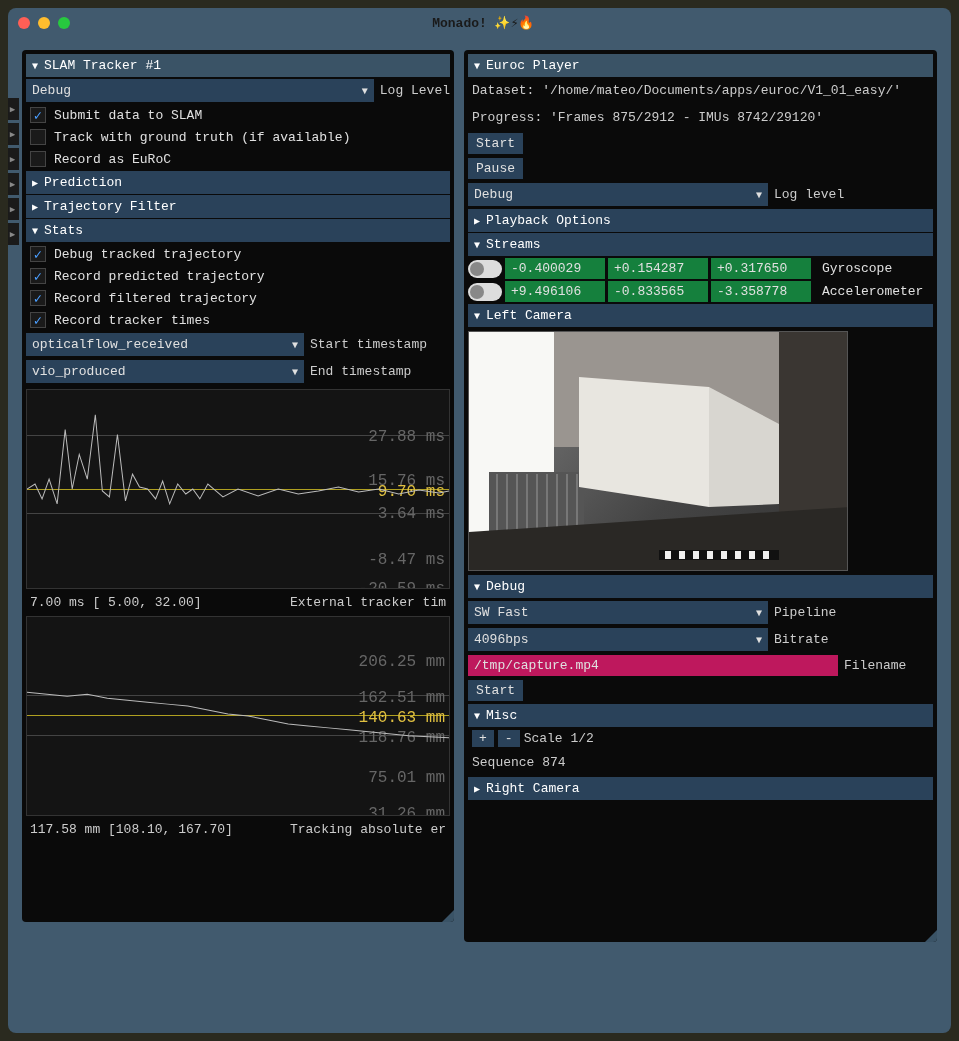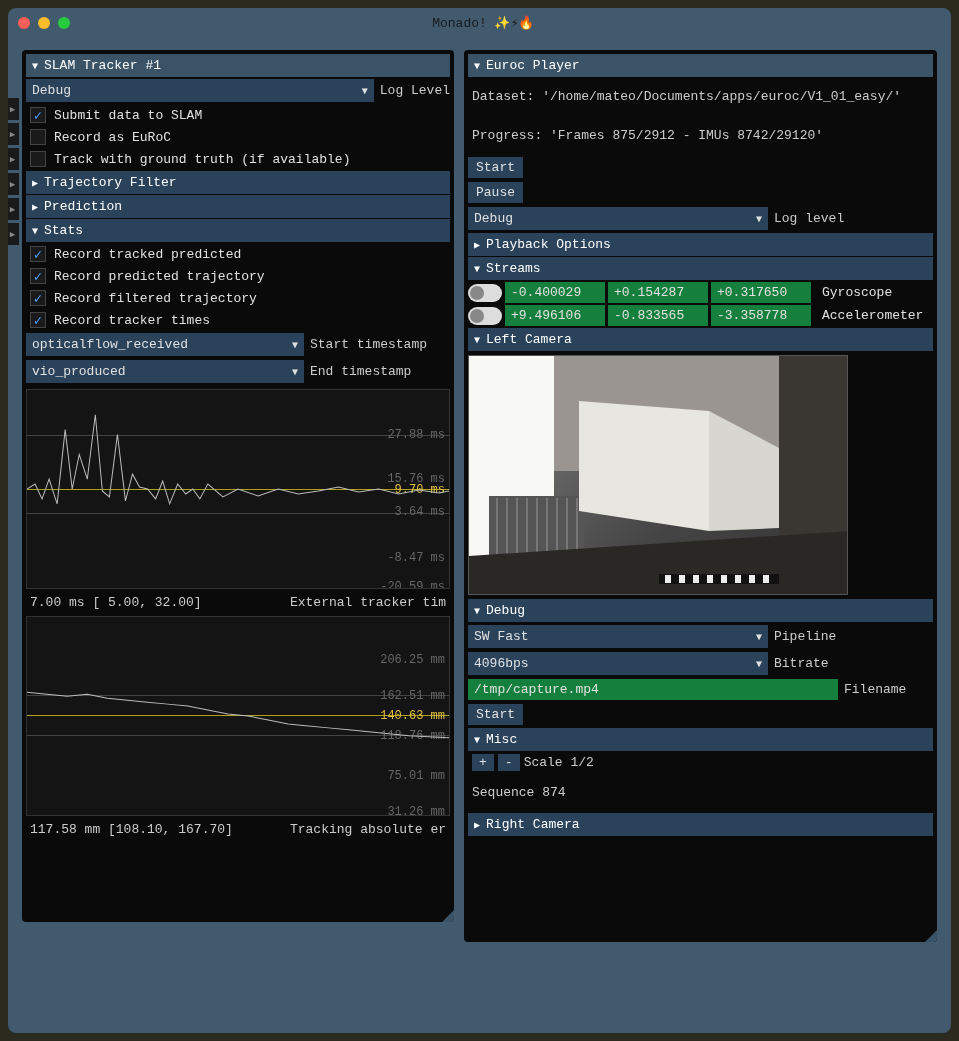--- a/index.html
+++ b/index.html
@@ -28,21 +28,21 @@
 }
 .traffic-lights { display: flex; gap: 8px; }
 .tl { width: 12px; height: 12px; border-radius: 50%; }
 .tl.red { background: #ff5f56; }
 .tl.yellow { background: #ffbd2e; }
 .tl.green { background: #27c93f; }
 .title {
   position: absolute; left: 8px; right: 0;
   text-align: center;
   color: #1a1a1a;
-  font-weight: normal;
+  font-weight: bold;
 }
 .content {
   position: absolute;
   top: 42px; left: 14px; right: 14px; bottom: 14px;
   display: flex;
   gap: 10px;
 }
 .panel {
   background: #0a0a0a;
   border-radius: 4px;
@@ -117,31 +117,31 @@
   display: flex; align-items: center; gap: 8px;
   padding: 3px 4px;
 }
 .btn {
   background: #2a425a;
   padding: 3px 8px;
   display: inline-block;
   cursor: pointer;
 }
 .btn.small { padding: 1px 7px; }
-.text-line { padding: 12px 4px; color: #ccc; }
+.text-line { padding: 6px 4px; color: #ccc; }
 .graph-box {
   background: #141414;
   border: 1px solid #333;
   position: relative;
   margin: 4px 0;
   overflow: hidden;
 }
 .graph-tick {
   position: absolute; right: 4px;
-  color: #666; font-size: 12px;
+  color: #666; font-size: 16px;
 }
 .graph-tick.hl { color: #e0c040; }
 .graph-line {
   position: absolute; left: 0; right: 0;
   border-top: 1px solid #444;
 }
 .graph-line.hl { border-top-color: #b0a020; }
 svg.plot { position: absolute; left: 0; top: 0; width: 100%; height: 100%; }
 .graph-footer {
   display: flex; justify-content: space-between;
@@ -163,21 +163,21 @@
 .imu-label { padding-left: 8px; }
 .camera-view {
   background: linear-gradient(135deg, #888 0%, #666 30%, #444 60%, #333 100%);
   border: 1px solid #555;
   margin: 4px 0;
   width: 380px; height: 240px;
   position: relative;
   overflow: hidden;
 }
 .input-field {
-  background: #15803d; padding: 3px 6px; flex: 1;
+  background: #be185d; padding: 3px 6px; flex: 1;
 }
 .side-tabs {
   position: absolute;
   left: -2px; top: 90px;
   display: flex; flex-direction: column; gap: 3px;
 }
 .side-tab {
   width: 13px; height: 22px;
   background: #1a1a1a;
   color: #888;
@@ -223,43 +223,43 @@
         </div>
         <span class="label">Log Level</span>
       </div>
 
       <div class="check-row">
         <div class="checkbox checked"></div>
         <span>Submit data to SLAM</span>
       </div>
       <div class="check-row">
         <div class="checkbox"></div>
+        <span>Track with ground truth (if available)</span>
+      </div>
+      <div class="check-row">
+        <div class="checkbox"></div>
         <span>Record as EuRoC</span>
       </div>
-      <div class="check-row">
-        <div class="checkbox"></div>
-        <span>Track with ground truth (if available)</span>
-      </div>
-
+
+      <div class="tree-item">
+        <span class="arrow collapsed"></span>
+        <span>Prediction</span>
+      </div>
       <div class="tree-item">
         <span class="arrow collapsed"></span>
         <span>Trajectory Filter</span>
       </div>
       <div class="tree-item">
-        <span class="arrow collapsed"></span>
-        <span>Prediction</span>
-      </div>
-      <div class="tree-item">
         <span class="arrow"></span>
         <span>Stats</span>
       </div>
 
       <div class="check-row">
         <div class="checkbox checked"></div>
-        <span>Record tracked predicted</span>
+        <span>Debug tracked trajectory</span>
       </div>
       <div class="check-row">
         <div class="checkbox checked"></div>
         <span>Record predicted trajectory</span>
       </div>
       <div class="check-row">
         <div class="checkbox checked"></div>
         <span>Record filtered trajectory</span>
       </div>
       <div class="check-row">

